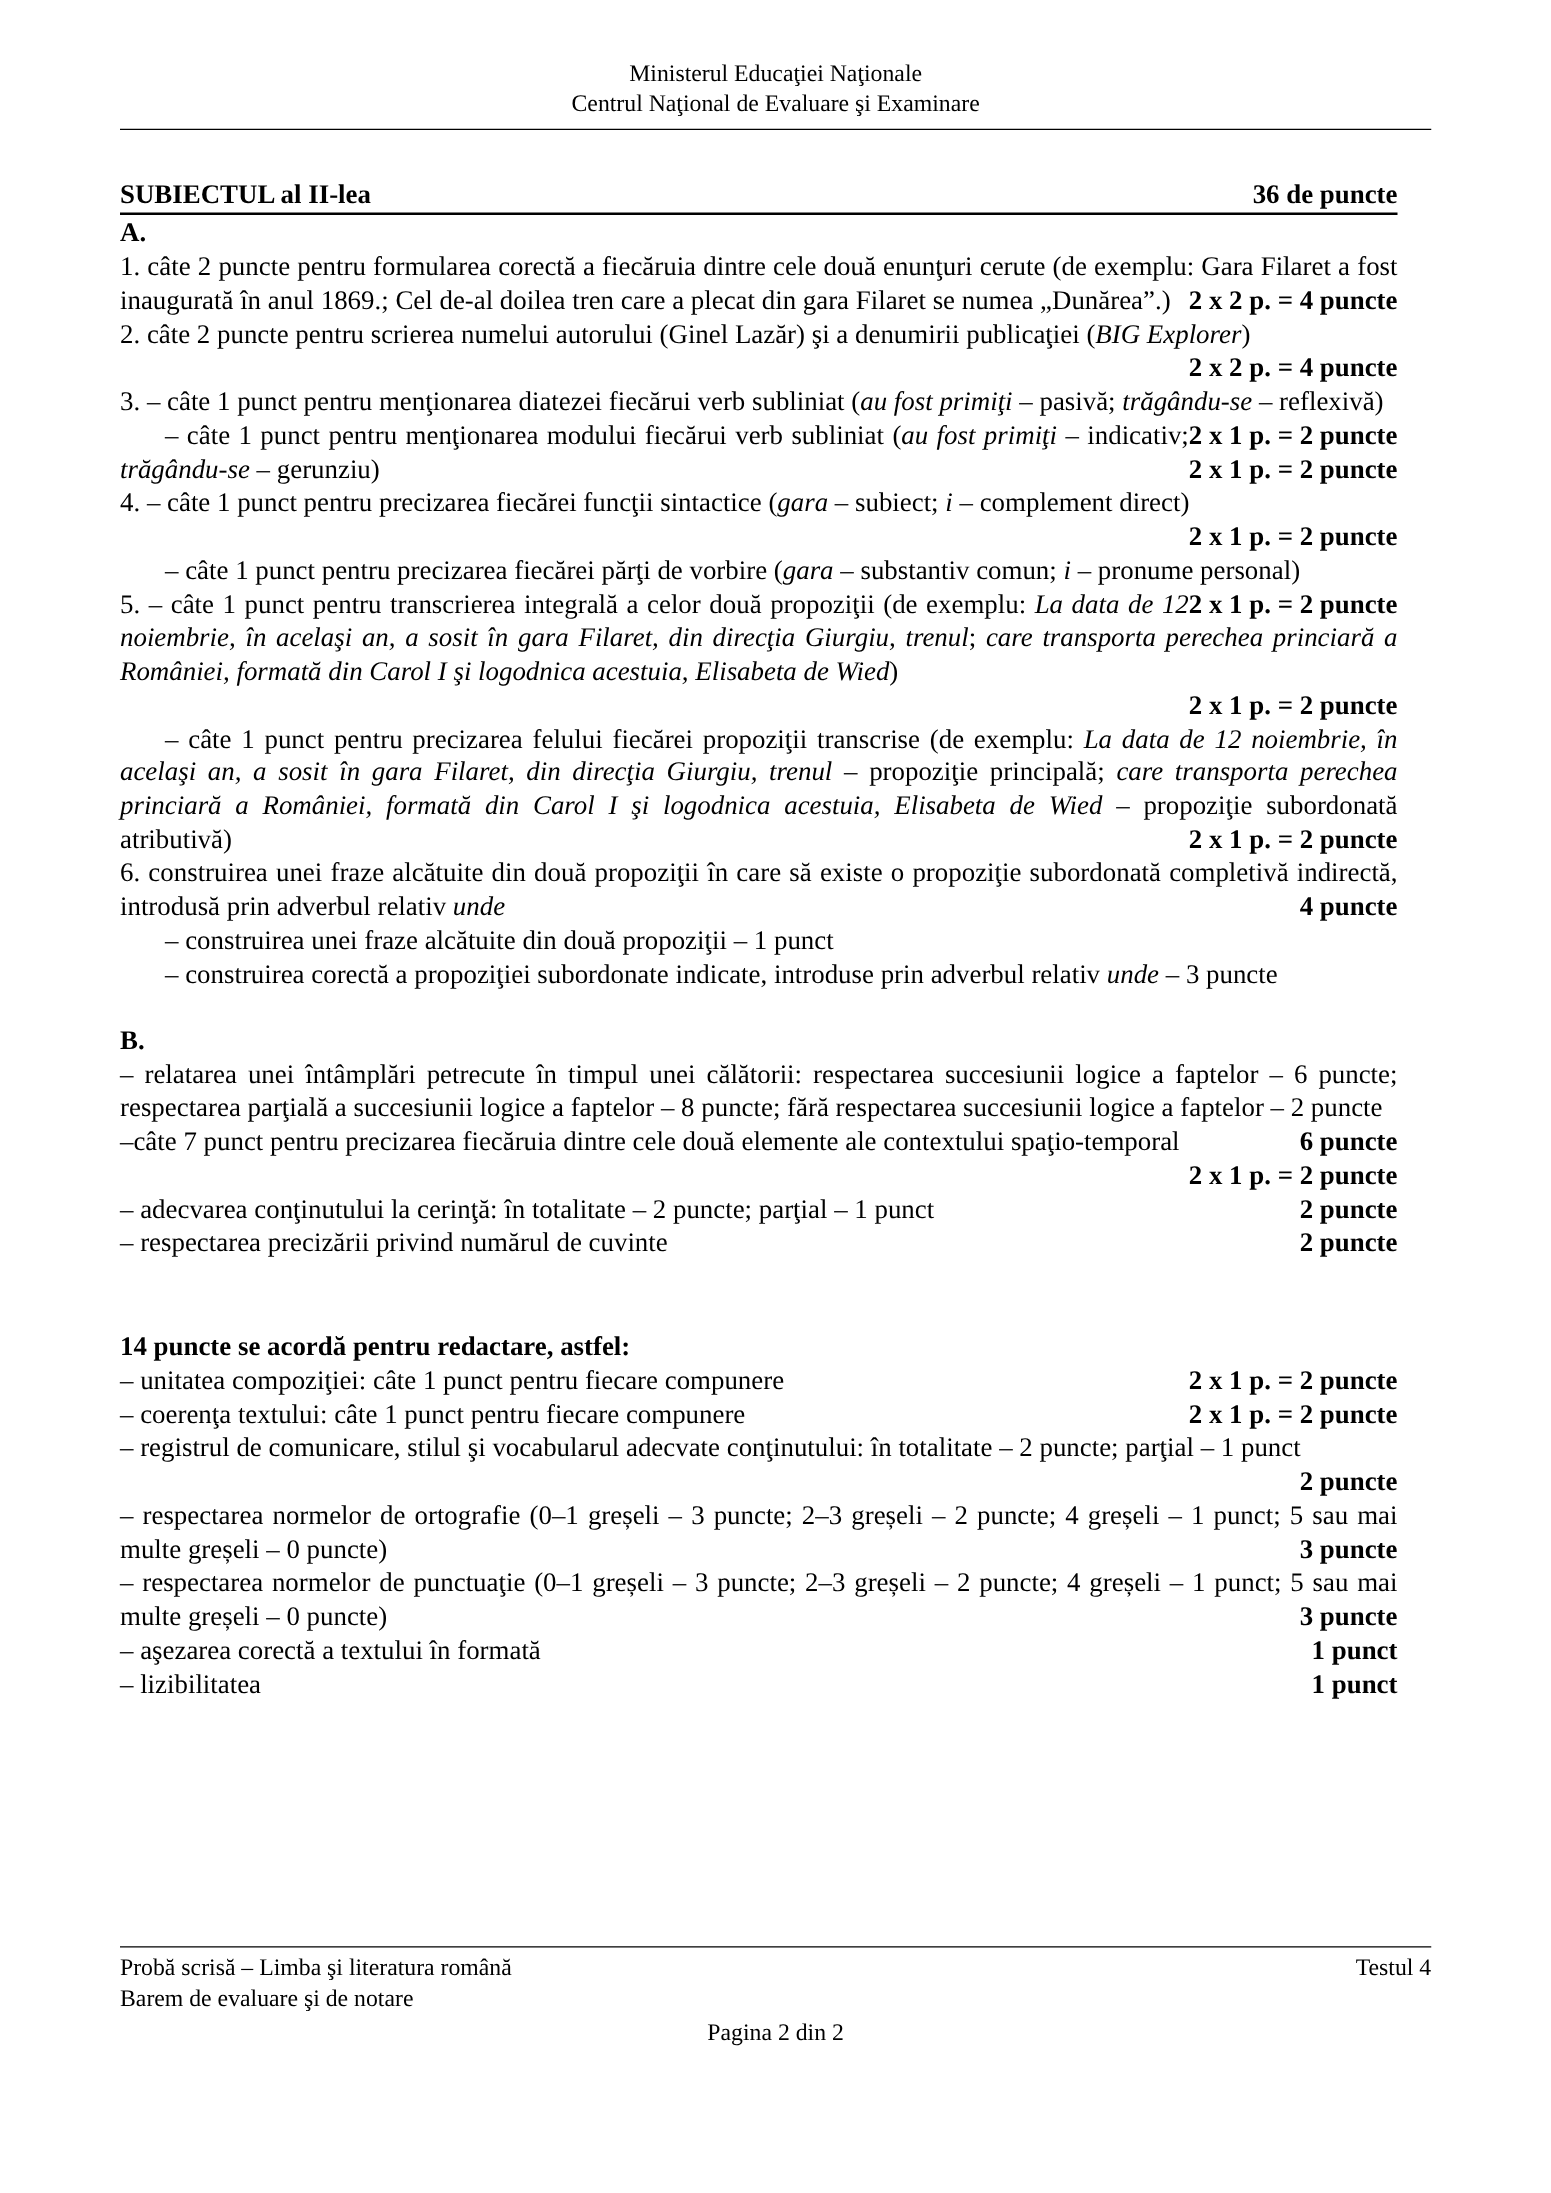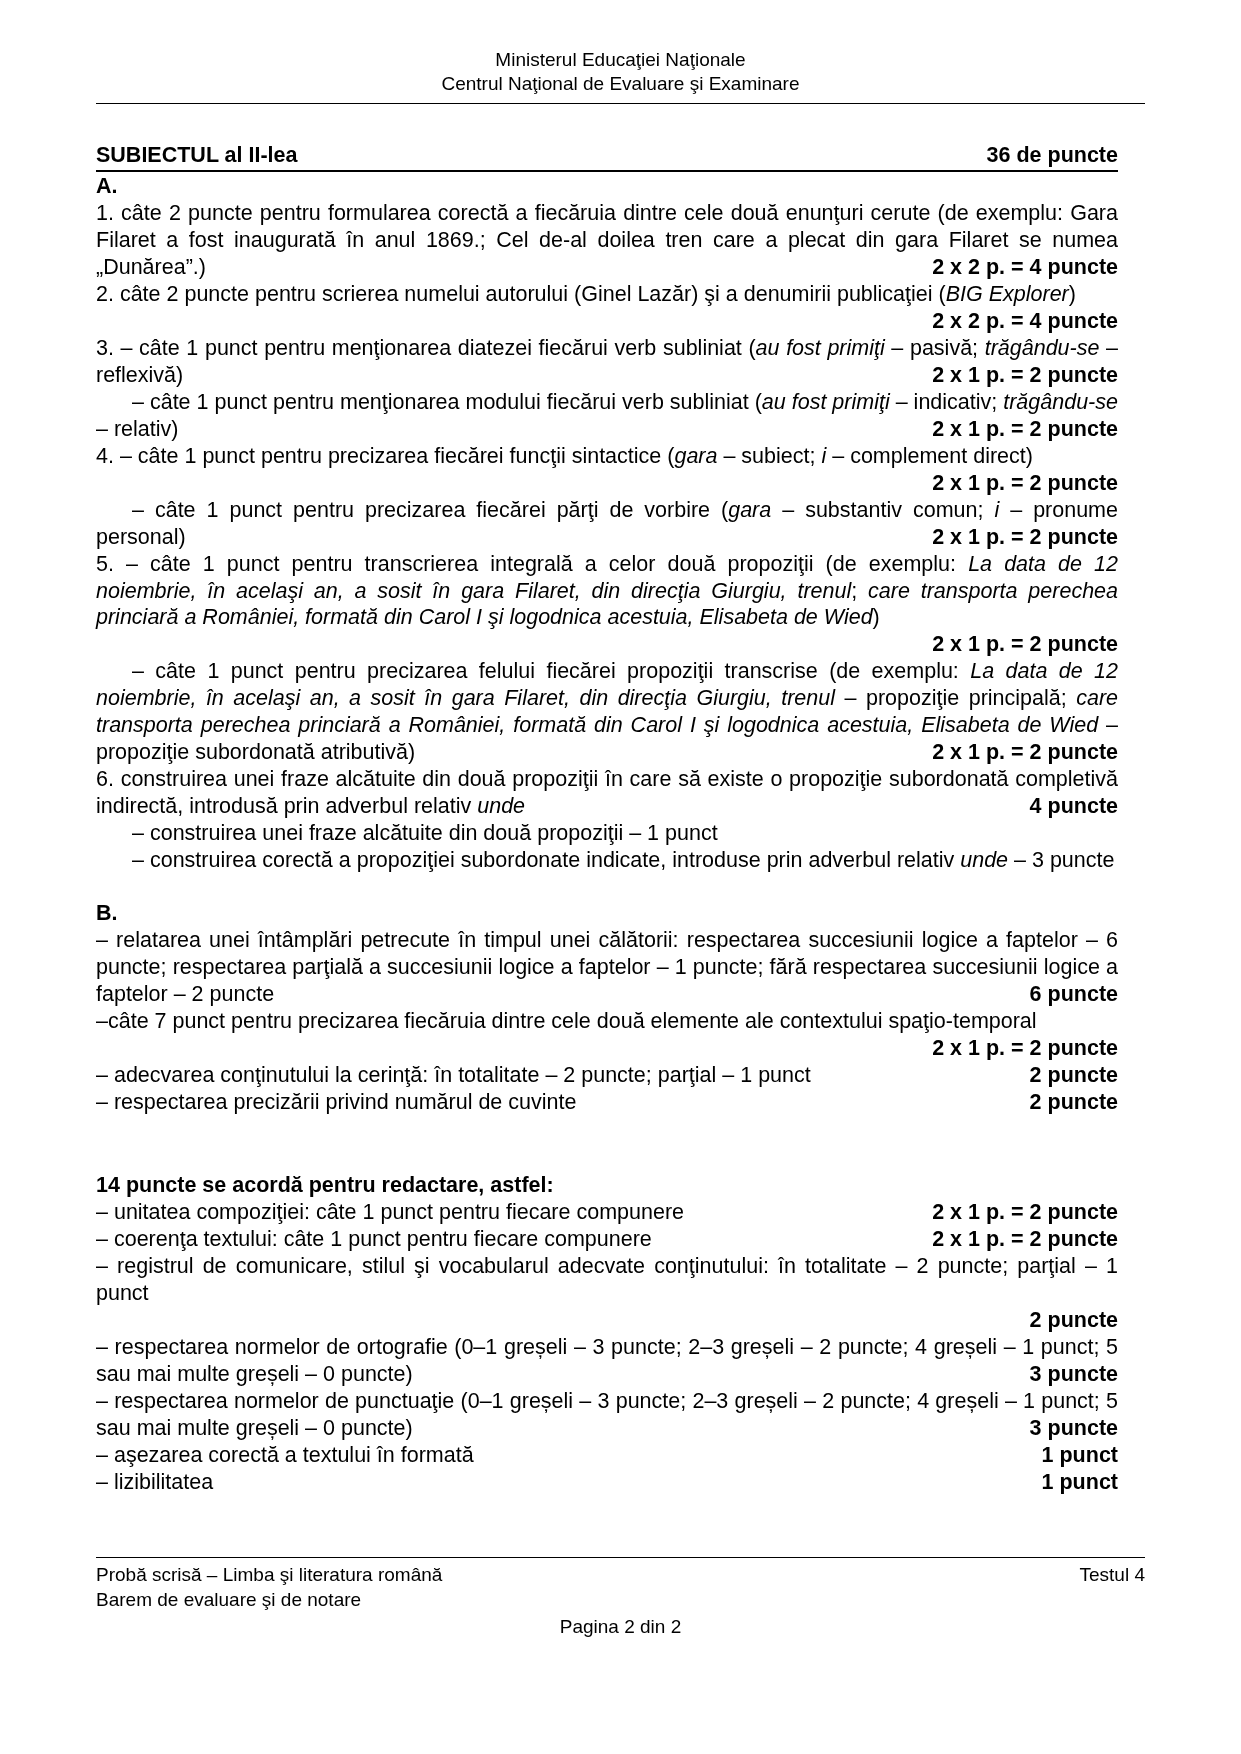--- a/index.html
+++ b/index.html
@@ -12,20 +12,21 @@
     color: #000000;
   }
   .page {
     position: relative;
     width: 1241px;
     height: 1674px;
     margin: 0 auto;
     background: #ffffff;
     box-sizing: border-box;
     overflow: hidden;
+    font-family: Liberation Serif, serif;
   }
   
   .doc-header {
     position: absolute;
     top: 48px;
     left: 96px;
     right: 96px;
     text-align: center;
     font-size: 19px;
     line-height: 1.28;
@@ -131,39 +132,39 @@
     </div>
 
     <p class="para nojust section-letter">A.</p>
 
     <p class="para"><span>1. câte 2 puncte pentru formularea corectă a fiecăruia dintre cele două enunţuri cerute (de exemplu: Gara Filaret a fost inaugurată în anul 1869.; Cel de-al doilea tren care a plecat din gara Filaret se numea „Dunărea”.)</span><span class="pts">2 x 2 p. = 4 puncte</span></p>
 
     <p class="para"><span>2. câte 2 puncte pentru scrierea numelui autorului (Ginel Lazăr) şi a denumirii publicaţiei (</span><em>BIG Explorer</em><span>)</span></p>
     <p class="ptsline">2 x 2 p. = 4 puncte</p>
 
     <p class="para"><span>3. – câte 1 punct pentru menţionarea diatezei  fiecărui verb subliniat (</span><em>au fost primiţi</em><span> – pasivă; </span><em>trăgându-se</em><span> – reflexivă)</span><span class="pts">2 x 1 p. = 2 puncte</span></p>
-    <p class="para"><span class="ind"></span><span>– câte 1 punct pentru menţionarea modului fiecărui verb subliniat (</span><em>au fost primiţi</em><span> – indicativ; </span><em>trăgându-se</em><span> – relativ)</span><span class="pts">2 x 1 p. = 2 puncte</span></p>
+    <p class="para"><span class="ind"></span><span>– câte 1 punct pentru menţionarea modului fiecărui verb subliniat (</span><em>au fost primiţi</em><span> – indicativ; </span><em>trăgându-se</em><span> – gerunziu)</span><span class="pts">2 x 1 p. = 2 puncte</span></p>
 
     <p class="para"><span>4. – câte 1 punct pentru precizarea fiecărei funcţii sintactice (</span><em>gara</em><span> – subiect; </span><em>i</em><span> – complement direct)</span></p>
     <p class="ptsline">2 x 1 p. = 2 puncte</p>
     <p class="para"><span class="ind"></span><span>– câte 1 punct pentru precizarea fiecărei părţi de vorbire (</span><em>gara</em><span> – substantiv comun; </span><em>i</em><span> – pronume personal)</span><span class="pts">2 x 1 p. = 2 puncte</span></p>
 
     <p class="para"><span>5. – câte 1 punct pentru transcrierea integrală a celor două propoziţii  (de exemplu: </span><em>La data de 12 noiembrie, în acelaşi an, a sosit în gara Filaret, din direcţia Giurgiu, trenul</em><span>; </span><em>care transporta perechea princiară a României, formată din Carol I şi logodnica acestuia, Elisabeta de Wied</em><span>)</span></p>
     <p class="ptsline">2 x 1 p. = 2 puncte</p>
     <p class="para"><span class="ind"></span><span>– câte 1 punct pentru precizarea felului fiecărei propoziţii  transcrise (de exemplu:  </span><em>La data de 12 noiembrie, în acelaşi an, a sosit în gara Filaret, din direcţia Giurgiu, trenul</em><span> – propoziţie principală; </span><em>care transporta perechea princiară a României, formată din Carol I şi logodnica acestuia, Elisabeta de Wied</em><span> – propoziţie subordonată atributivă)</span><span class="pts">2 x 1 p. = 2 puncte</span></p>
 
     <p class="para"><span>6. construirea unei fraze alcătuite din două propoziţii în care să existe o propoziţie subordonată completivă indirectă, introdusă prin adverbul relativ </span><em>unde</em><span class="pts">4 puncte</span></p>
     <p class="para nojust"><span class="ind"></span><span>– construirea unei fraze alcătuite din două propoziţii – 1 punct</span></p>
     <p class="para nojust"><span class="ind"></span><span>– construirea corectă a propoziţiei subordonate indicate, introduse prin adverbul relativ </span><em>unde</em><span> – 3 puncte</span></p>
 
     <div class="gap-md"></div>
 
     <p class="para nojust section-letter">B.</p>
 
-    <p class="para"><span>– relatarea unei întâmplări petrecute în timpul unei călătorii: respectarea succesiunii logice a faptelor – 6 puncte; respectarea parţială a succesiunii logice a faptelor – 1 puncte; fără respectarea succesiunii logice a faptelor – 2 puncte</span><span class="pts">6 puncte</span></p>
+    <p class="para"><span>– relatarea unei întâmplări petrecute în timpul unei călătorii: respectarea succesiunii logice a faptelor – 6 puncte; respectarea parţială a succesiunii logice a faptelor – 8 puncte; fără respectarea succesiunii logice a faptelor – 2 puncte</span><span class="pts">6 puncte</span></p>
 
     <p class="para"><span>–câte 7 punct pentru precizarea fiecăruia dintre cele două elemente ale contextului spaţio-temporal</span></p>
     <p class="ptsline">2 x 1 p. = 2 puncte</p>
 
     <div class="row">
       <span class="rowtxt">– adecvarea conţinutului la cerinţă: în totalitate – 2 puncte; parţial – 1 punct</span>
       <span class="rowpts">2 puncte</span>
     </div>
     <div class="row">
       <span class="rowtxt">– respectarea precizării privind numărul de cuvinte</span>

